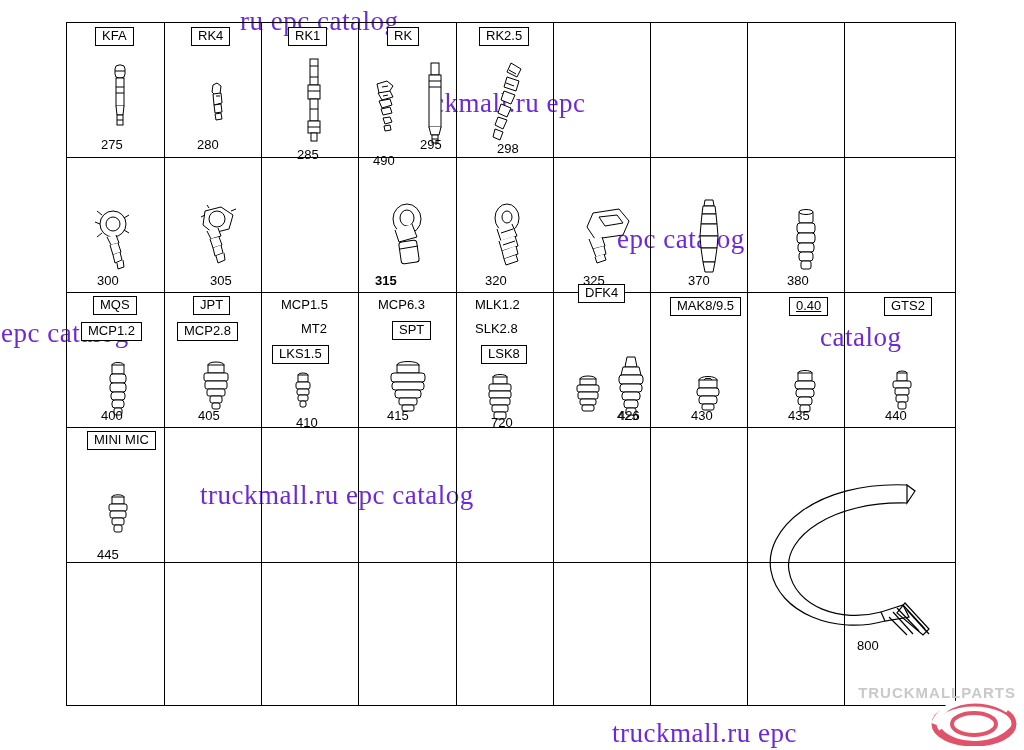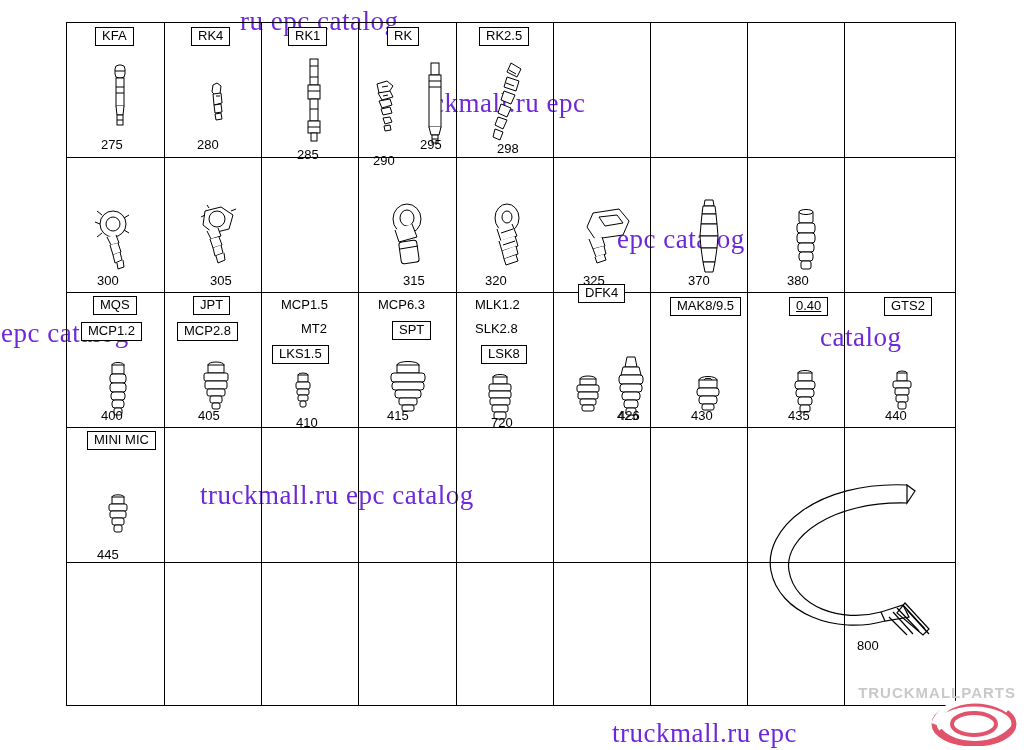--- a/index.html
+++ b/index.html
@@ -172,21 +172,21 @@
     <svg width="34" height="62" viewBox="0 0 34 62" fill="none" stroke="#000" stroke-width="1">
       <path d="M6 6 l10 -3 l6 5 l-4 6 l-10 1 z" fill="#fff"></path>
       <path d="M7 15 l12 -2 l3 6 l-11 3 z" fill="#fff"></path>
       <path d="M8 23 l11 -2 l2 6 l-10 3 z" fill="#fff"></path>
       <path d="M10 31 l9 -2 l2 6 l-9 2 z" fill="#fff"></path>
       <path d="M12 40 l7 -1 l2 5 l-7 2 z" fill="#fff"></path>
       <path d="M13 48 l6 -1 l1 5 l-6 1 z" fill="#fff"></path>
       <path d="M11 9 l6 -1 M12 18 l5 -1"></path>
     </svg>
   </div>
-  <div class="partnum" style="left:306px; top:130px;">290</div>
+  <div class="partnum" style="left:306px; top:130px;">490</div>
 
   <div class="part" style="left:355px; top:38px;">
     <svg width="26" height="86" viewBox="0 0 26 86" fill="none" stroke="#000" stroke-width="1">
       <rect x="9" y="2" width="8" height="12" fill="#fff"></rect>
       <rect x="7" y="14" width="12" height="52" fill="#fff"></rect>
       <path d="M7 20 h12 M7 26 h12"></path>
       <path d="M7 66 l2 8 h8 l2 -8" fill="#fff"></path>
       <rect x="10" y="74" width="6" height="8" fill="#fff"></rect>
       <path d="M10 78 h6"></path>
     </svg>
@@ -234,21 +234,21 @@
 
   <div class="part" style="left:322px; top:180px;">
     <svg width="46" height="76" viewBox="0 0 46 76" fill="none" stroke="#000" stroke-width="1">
       <ellipse cx="18" cy="16" rx="14" ry="15" fill="#fff"></ellipse>
       <ellipse cx="18" cy="15" rx="7" ry="8" fill="#fff"></ellipse>
       <path d="M6 27 l4 12 l18 -5 l-5 -13" fill="#fff"></path>
       <rect x="11" y="38" width="18" height="22" rx="3" fill="#fff" transform="rotate(-8 20 49)"></rect>
       <path d="M11 46 l18 -3"></path>
     </svg>
   </div>
-  <div class="partnum" style="left:336px; top:250px;">315</div>
+  <div class="partnum" style="left:308px; top:250px;font-weight:bold;">315</div>
 
   <div class="part" style="left:420px; top:180px;">
     <svg width="48" height="76" viewBox="0 0 48 76" fill="none" stroke="#000" stroke-width="1">
       <ellipse cx="20" cy="15" rx="12" ry="14" fill="#fff"></ellipse>
       <ellipse cx="20" cy="14" rx="5" ry="6" fill="#fff"></ellipse>
       <path d="M10 26 l4 12 l16 -5 l-5 -12" fill="#fff"></path>
       <path d="M12 38 l3 10 l16 -5 l-3 -10" fill="#fff"></path>
       <path d="M15 48 l2 8 l14 -5 l-2 -8" fill="#fff"></path>
       <path d="M17 56 l2 6 l12 -4 l-2 -6" fill="#fff"></path>
       <path d="M14 30 l12 -4 M16 42 l12 -4"></path>

